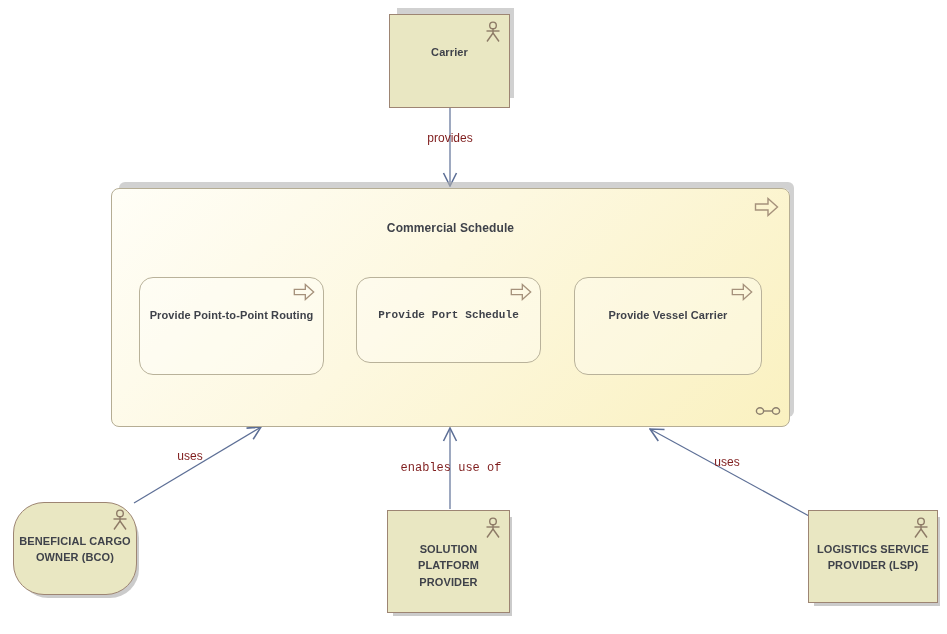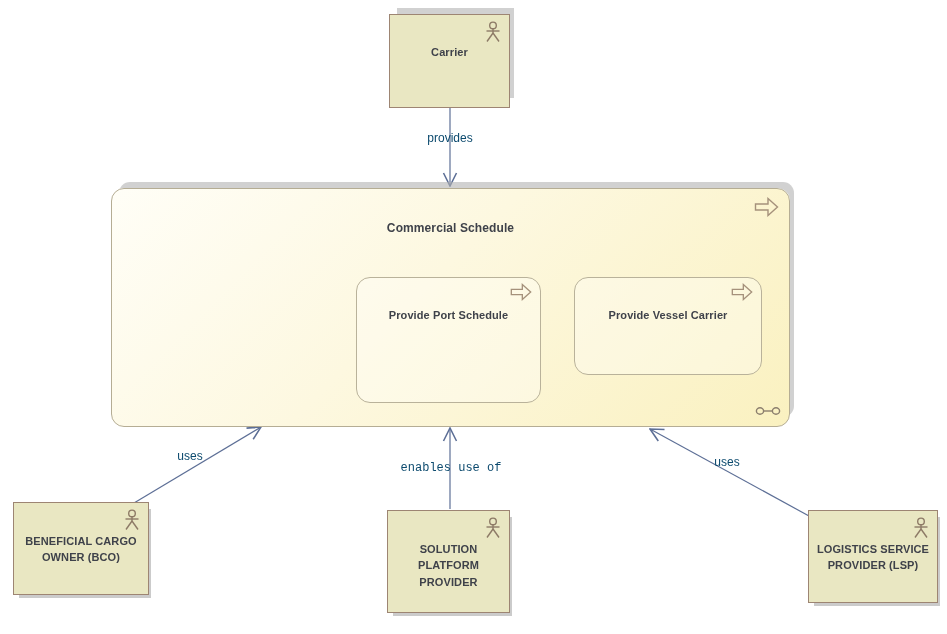--- a/index.html
+++ b/index.html
@@ -9,21 +9,21 @@
   }
   svg.wires{position:absolute;left:0;top:0;width:947px;height:634px;z-index:1;}
   .node{position:absolute;box-sizing:border-box;z-index:2;}
   .actor-box{
     background:#e9e7c2;border:1.5px solid #9d8573;
   }
   .shadow-up{box-shadow:6px -8px 0 -2px rgba(178,178,178,.6);}
   .shadow-down{box-shadow:4px 5px 0 -2px rgba(160,160,160,.55);}
   .sys-box{
     background:linear-gradient(135deg,#fffef7 0%,#fdf8e0 45%,#faf1c0 100%);
-    border:1.4px solid #b5ad94;border-radius:13px;
+    border:1.4px solid #b5ad94;border-radius:8px;
   }
   .proc-box{
     position:absolute;box-sizing:border-box;
     background:rgba(255,255,252,.35);
     border:1.3px solid #b9b29a;border-radius:14px;
   }
   .el-name{
     color:#3f424a;font-weight:bold;font-size:11.5px;line-height:1.5;
     text-align:center;letter-spacing:.1px;
   }
@@ -37,21 +37,21 @@
     position:absolute;left:0;right:0;top:29px;font-size:11px;white-space:nowrap;
     text-align:center;
   }
   .icon{position:absolute;line-height:0;}
   .actor-icon{top:6px;right:8px;}
   .proc-icon{top:5px;right:8px;}
   .sys-icon{top:8px;right:10px;}
   .link-icon{bottom:10px;right:8px;}
   .wire-label{
     position:absolute;z-index:3;transform:translateX(-50%);
-    color:#0c4a6e;font-size:12px;white-space:nowrap;background:rgba(255,255,255,.0);
+    color:#7f1d1d;font-size:12px;white-space:nowrap;background:rgba(255,255,255,.0);
   }
 </style>
 </head>
 <body>
 
 <div class="canvas">
 
   <svg class="wires">
     <defs>
       <marker id="openArrow" viewBox="0 0 12 12" refX="11" refY="6" markerWidth="13" markerHeight="13" orient="auto-start-reverse">
@@ -94,41 +94,49 @@
     <span class="icon link-icon">
       <svg width="26" height="10" viewBox="0 0 26 10">
         <g fill="none" stroke="#8c7f6e" stroke-width="1.4">
           <ellipse cx="5" cy="5" rx="3.6" ry="3.2"></ellipse>
           <ellipse cx="21" cy="5" rx="3.6" ry="3.2"></ellipse>
           <line x1="8.6" y1="5" x2="17.4" y2="5"></line>
         </g>
       </svg>
     </span>
 
+    <div class="proc-box" style="left:27px;top:88px;width:185px;height:98px;">
+      <span class="icon proc-icon">
+        <svg width="22" height="18" viewBox="0 0 25 20">
+          <path d="M1.5,7 H14 V1.5 L23.5,10 L14,18.5 V13 H1.5 Z" fill="none" stroke="#a5917b" stroke-width="1.5"></path>
+        </svg>
+      </span>
+      <div class="el-name proc-label">Provide Point-to-Point Routing</div>
+    </div>
 
-    <div class="proc-box" style="left:244px;top:88px;width:185px;height:126px;">
+    <div class="proc-box" style="left:244px;top:88px;width:185px;height:86px;font-family:Liberation Mono, monospace;">
       <span class="icon proc-icon">
         <svg width="22" height="18" viewBox="0 0 25 20">
           <path d="M1.5,7 H14 V1.5 L23.5,10 L14,18.5 V13 H1.5 Z" fill="none" stroke="#a5917b" stroke-width="1.5"></path>
         </svg>
       </span>
       <div class="el-name proc-label">Provide Port Schedule</div>
     </div>
 
     <div class="proc-box" style="left:462px;top:88px;width:188px;height:98px;">
       <span class="icon proc-icon">
         <svg width="22" height="18" viewBox="0 0 25 20">
           <path d="M1.5,7 H14 V1.5 L23.5,10 L14,18.5 V13 H1.5 Z" fill="none" stroke="#a5917b" stroke-width="1.5"></path>
         </svg>
       </span>
       <div class="el-name proc-label">Provide Vessel Carrier</div>
     </div>
   </div>
 
-  <div class="node actor-box shadow-down" style="left:13px;top:502px;width:136px;height:93px;">
+  <div class="node actor-box shadow-down" style="left:13px;top:502px;width:124px;height:93px;border-radius:31px;">
     <span class="icon actor-icon">
       <svg width="16" height="23" viewBox="0 0 16 23">
         <g fill="none" stroke="#8d7a66" stroke-width="1.4">
           <circle cx="8" cy="4.4" r="3.3"></circle>
           <line x1="1.5" y1="10" x2="14.5" y2="10"></line>
           <line x1="8" y1="7.7" x2="8" y2="12"></line>
           <line x1="8" y1="12" x2="2" y2="20.5"></line>
           <line x1="8" y1="12" x2="14" y2="20.5"></line>
         </g>
       </svg>

